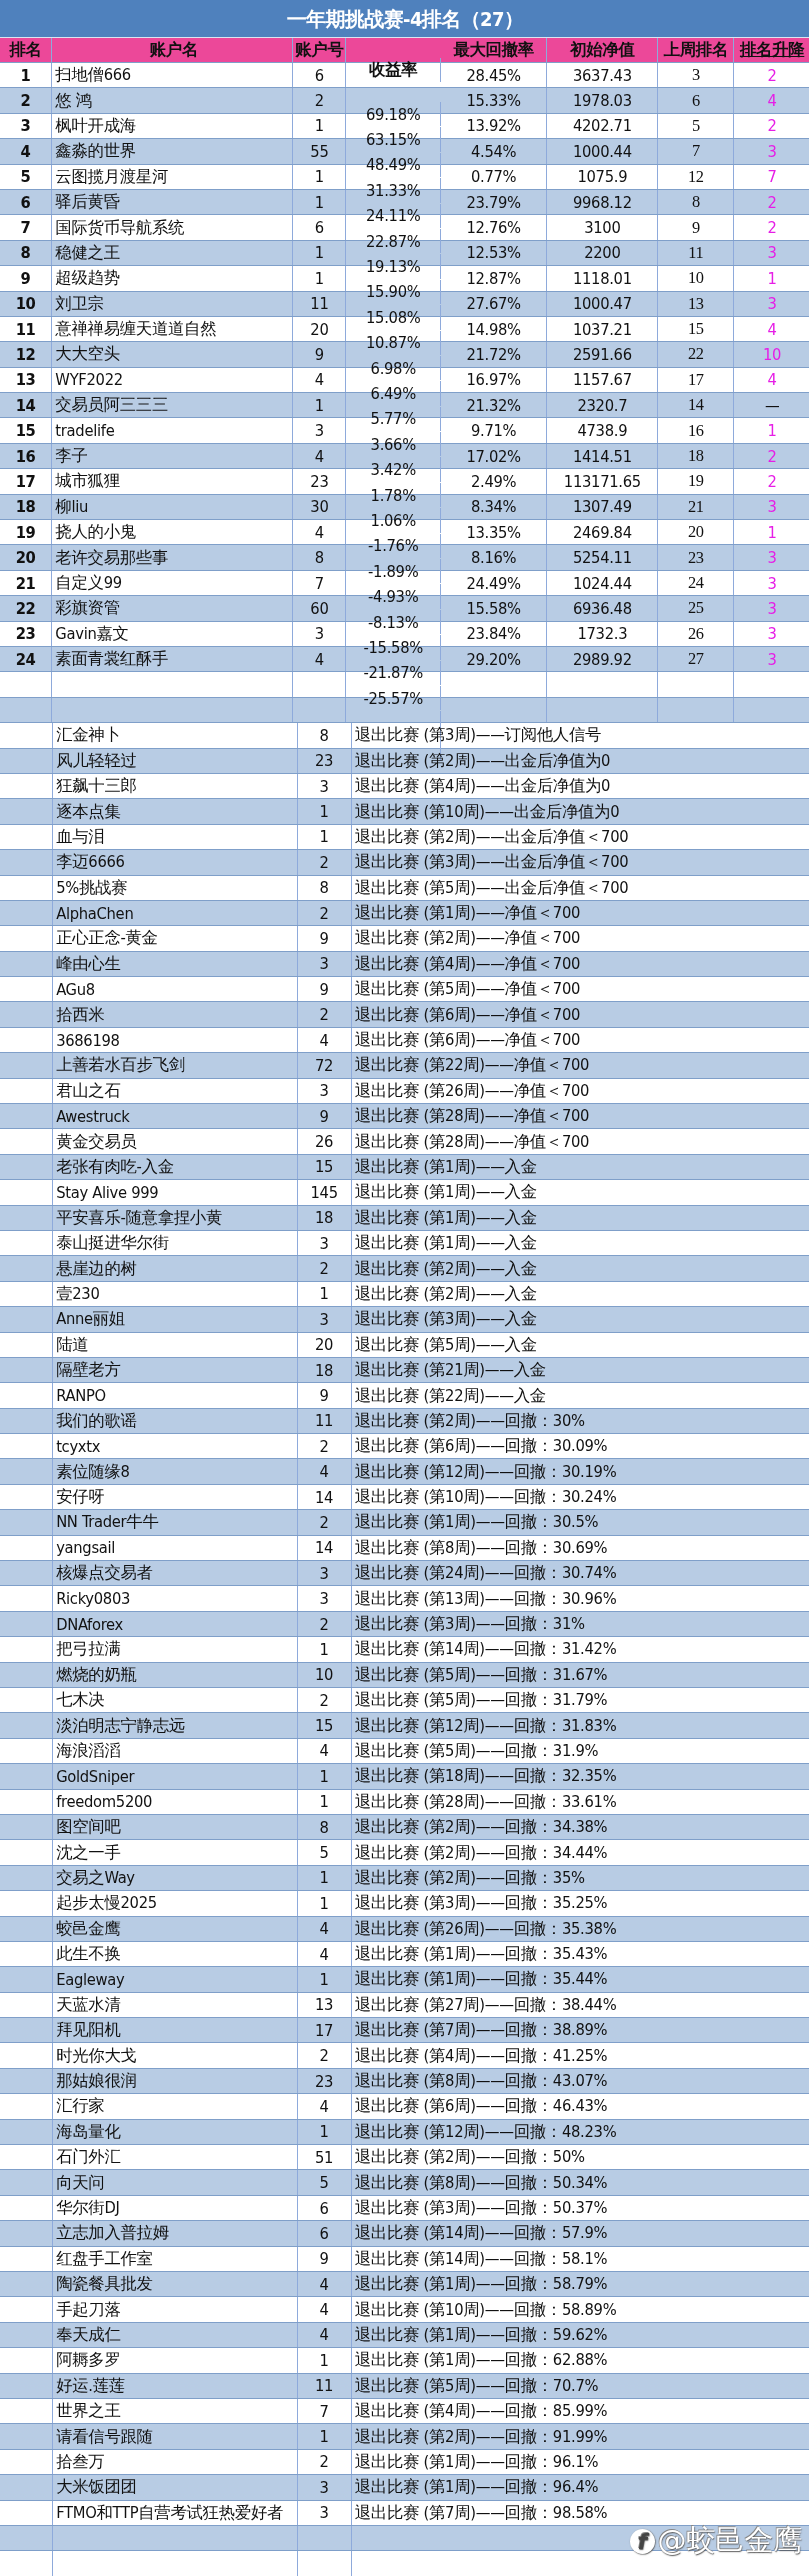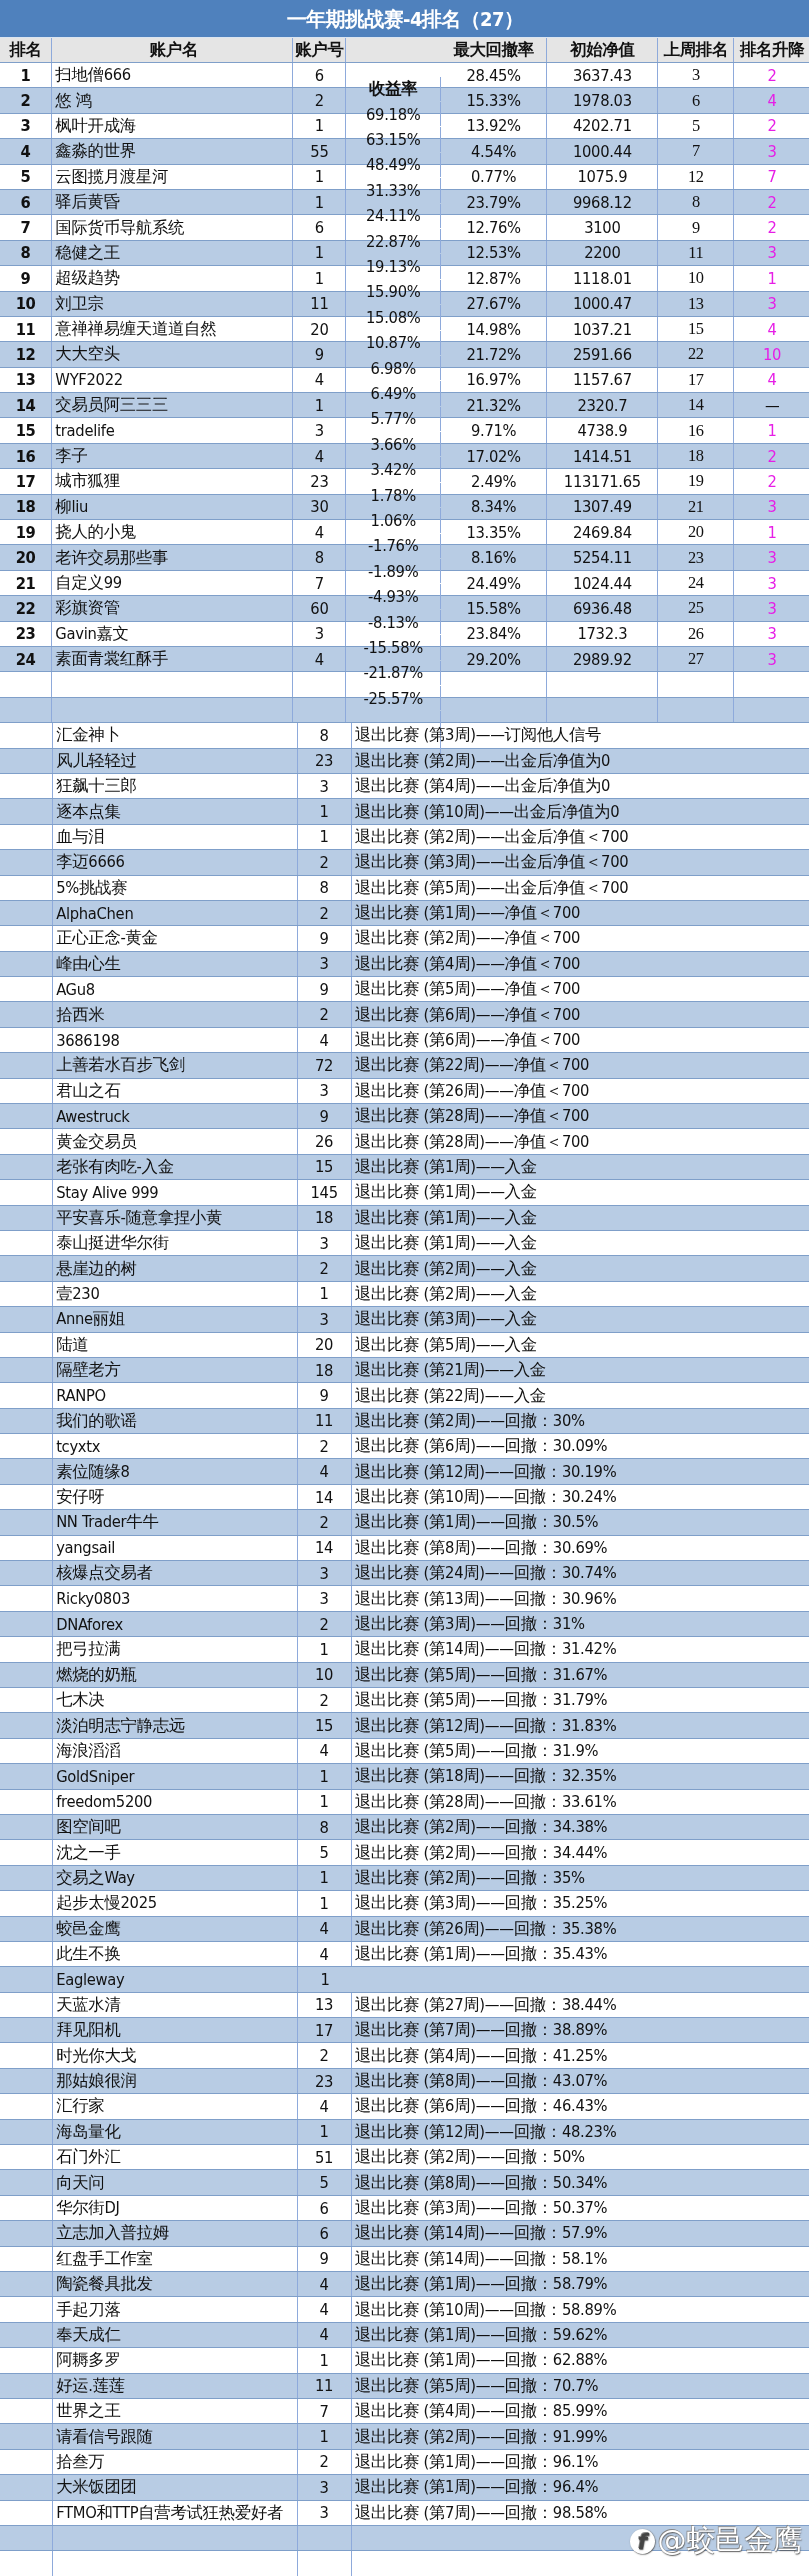--- a/index.html
+++ b/index.html
@@ -6,35 +6,35 @@
   body { width: 810px; height: 2576px; position: relative; overflow: hidden;
          font-family: "DejaVu Sans Condensed", "Liberation Sans Narrow", "Liberation Sans", sans-serif; color: #111; }
   .sheet { position: absolute; left: 0; top: 0; width: 810px; }
   .title-bar { height: 38px; background: #4f81bd; color: #fff; font-weight: bold;
                font-size: 20px; line-height: 38px; text-align: center; letter-spacing: -0.6px;
                border-bottom: 0.6px solid #dbe5f1; box-sizing: border-box; }
   .grid-row { display: flex; height: 25.4px; box-sizing: border-box;
               border-bottom: 0.6px solid #7f9fc9; }
   .grid-row.white { background: #ffffff; }
   .grid-row.blue { background: #b8cce4; }
-  .grid-row.head { background: #e5e5e5; height: 25px; font-weight: bold; }
+  .grid-row.head { background: #ec4899; height: 25px; font-weight: bold; align-items: center; }
   .cell { box-sizing: border-box; border-right: 0.6px solid #8eaadb; height: 100%;
           display: flex; align-items: center; justify-content: center;
           font-size: 16.4px; white-space: nowrap; overflow: hidden; letter-spacing: -0.3px; }
   .cell:last-child { border-right: none; }
   .c-rank { width: 53px; font-weight: bold; }
   .c-name { width: 245px; justify-content: flex-start; padding-left: 3.2px; }
   .head .c-name { justify-content: center; }
   .c-acct { width: 54px; }
   .c-ret { width: 96px; margin-top: 39px; }
   .c-dd { width: 108px; }
   .c-nav { width: 113px; }
   .c-last { width: 77px; font-family: Liberation Serif, serif; }
   .c-chg { width: 77px; color: #e61ee6; }
-  .head .c-chg { color: #111; }
+  .head .c-chg { color: #111; text-decoration: underline; }
   .c-chg.flat { color: #111; }
   .c-reason { width: 459px; justify-content: flex-start; padding-left: 3.2px; border-right: none; }
   .watermark { position: absolute; right: 7.6px; top: 2521px; font-size: 29px; color: #ffffff;
                font-family: "DejaVu Sans", sans-serif; text-shadow: 0.6px 0.6px 1.3px #555, -0.6px -0.6px 0.6px #888;
                display: flex; align-items: center; gap: 2.5px; }
   .wm-icon { width: 25px; height: 25px; border-radius: 50%; background: #ffffff; color: #444;
              font-style: italic; font-weight: bold; font-size: 21.5px; display: flex;
              align-items: center; justify-content: center; box-shadow: 0.6px 0.6px 1.3px #555; }
 </style>
 </head>
@@ -610,20 +610,21 @@
       <div class="grid-row white">
         <div class="cell c-rank"></div>
         <div class="cell c-name">此生不换</div>
         <div class="cell c-acct">4</div>
         <div class="cell c-reason">退出比赛 (第1周)——回撤：35.43%</div>
       </div>
       <div class="grid-row blue">
         <div class="cell c-rank"></div>
         <div class="cell c-name">Eagleway</div>
         <div class="cell c-acct">1</div>
+        <div class="cell c-reason">退出比赛 (第1周)——回撤：35.44%</div>
       </div>
       <div class="grid-row white">
         <div class="cell c-rank"></div>
         <div class="cell c-name">天蓝水清</div>
         <div class="cell c-acct">13</div>
         <div class="cell c-reason">退出比赛 (第27周)——回撤：38.44%</div>
       </div>
       <div class="grid-row blue">
         <div class="cell c-rank"></div>
         <div class="cell c-name">拜见阳机</div>

